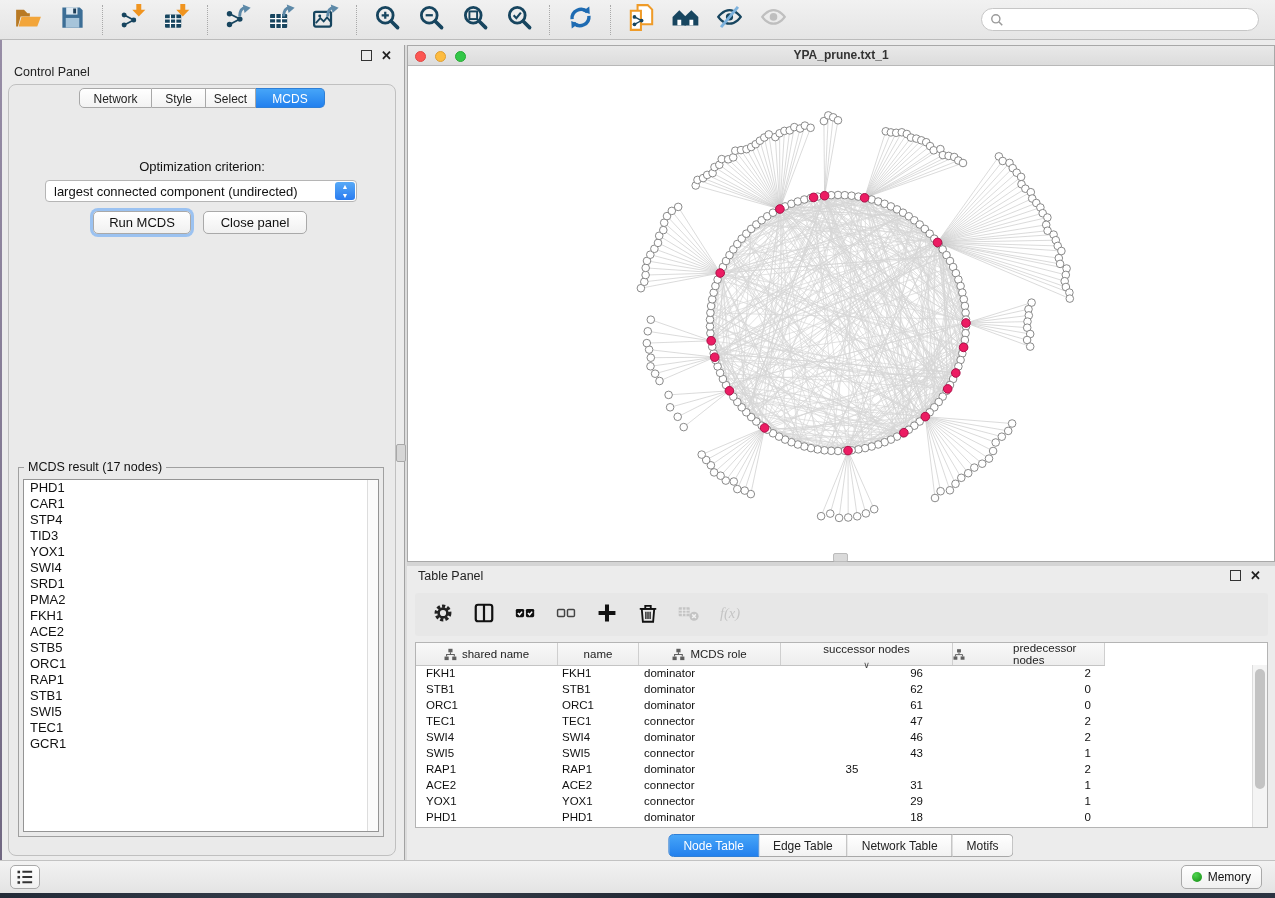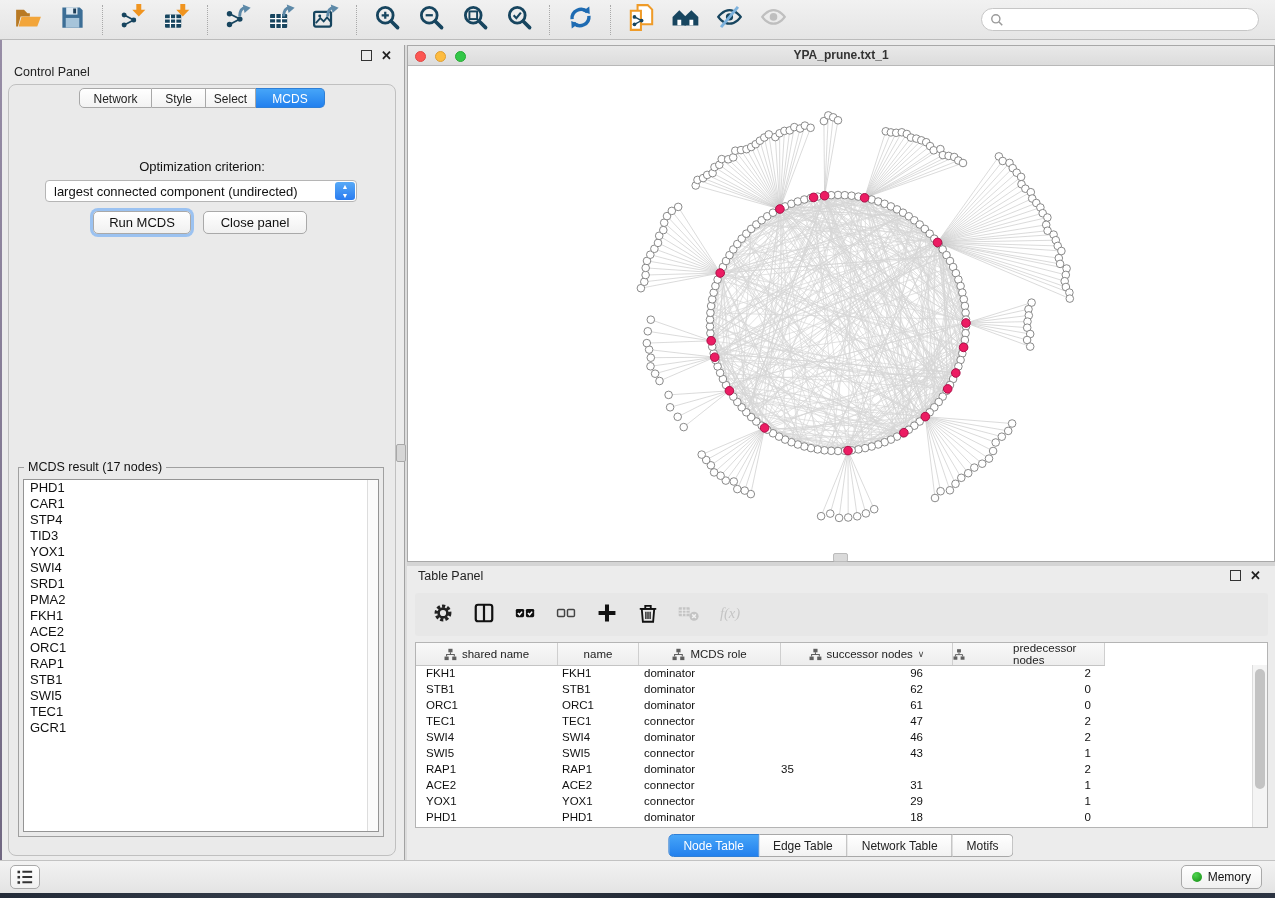--- a/index.html
+++ b/index.html
@@ -273,20 +273,21 @@
             <div class="mcds-item">PHD1</div>
             <div class="mcds-item">CAR1</div>
             <div class="mcds-item">STP4</div>
             <div class="mcds-item">TID3</div>
             <div class="mcds-item">YOX1</div>
             <div class="mcds-item">SWI4</div>
             <div class="mcds-item">SRD1</div>
             <div class="mcds-item">PMA2</div>
             <div class="mcds-item">FKH1</div>
             <div class="mcds-item">ACE2</div>
+            <div class="mcds-item">STB5</div>
             <div class="mcds-item">ORC1</div>
             <div class="mcds-item">RAP1</div>
             <div class="mcds-item">STB1</div>
             <div class="mcds-item">SWI5</div>
             <div class="mcds-item">TEC1</div>
             <div class="mcds-item">GCR1</div>
           </div>
         <div id="mcds-scroll"></div>
       </div>
     </div>
@@ -1294,21 +1295,21 @@
             <svg width="13" height="13" viewBox="0 0 12.5 12">
               <g fill="#5f5f5f">
                 <rect x="4.2" y="0.5" width="4" height="3.4"></rect>
                 <rect x="0.5" y="8" width="4" height="3.4"></rect>
                 <rect x="7.9" y="8" width="4" height="3.4"></rect>
               </g>
               <path d="M6.2 3.9v2.2M2.5 8V6.1h7.4V8" stroke="#5f5f5f" fill="none" stroke-width="1"></path>
             </svg>
             <span>MCDS role</span>
           </div>
-          <div class="th" style="width: 172px;">
+          <div class="th" style="width: 172px; flex-direction: column;">
             <svg width="13" height="13" viewBox="0 0 12.5 12">
               <g fill="#5f5f5f">
                 <rect x="4.2" y="0.5" width="4" height="3.4"></rect>
                 <rect x="0.5" y="8" width="4" height="3.4"></rect>
                 <rect x="7.9" y="8" width="4" height="3.4"></rect>
               </g>
               <path d="M6.2 3.9v2.2M2.5 8V6.1h7.4V8" stroke="#5f5f5f" fill="none" stroke-width="1"></path>
             </svg>
             <span>successor nodes</span>
             <span style="font-size:9px;color:#444;">∨</span>
@@ -1365,21 +1366,21 @@
             <div class="td" style="width: 142px; text-align: left; padding-left: 10px;">SWI5</div>
             <div class="td" style="width: 81px; text-align: left; padding-left: 4px;">SWI5</div>
             <div class="td" style="width: 142px; text-align: left; padding-left: 5px;">connector</div>
             <div class="td" style="width: 172px; text-align: right; padding-right: 30px;">43</div>
             <div class="td" style="width: 152px; text-align: right; padding-right: 14px;">1</div>
           </div>
           <div class="tr">
             <div class="td" style="width: 142px; text-align: left; padding-left: 10px;">RAP1</div>
             <div class="td" style="width: 81px; text-align: left; padding-left: 4px;">RAP1</div>
             <div class="td" style="width: 142px; text-align: left; padding-left: 5px;">dominator</div>
-            <div class="td" style="width: 172px; text-align: left; padding-right: 30px;">35</div>
+            <div class="td" style="width: 172px; text-align: center; padding-right: 30px;">35</div>
             <div class="td" style="width: 152px; text-align: right; padding-right: 14px;">2</div>
           </div>
           <div class="tr">
             <div class="td" style="width: 142px; text-align: left; padding-left: 10px;">ACE2</div>
             <div class="td" style="width: 81px; text-align: left; padding-left: 4px;">ACE2</div>
             <div class="td" style="width: 142px; text-align: left; padding-left: 5px;">connector</div>
             <div class="td" style="width: 172px; text-align: right; padding-right: 30px;">31</div>
             <div class="td" style="width: 152px; text-align: right; padding-right: 14px;">1</div>
           </div>
           <div class="tr">

